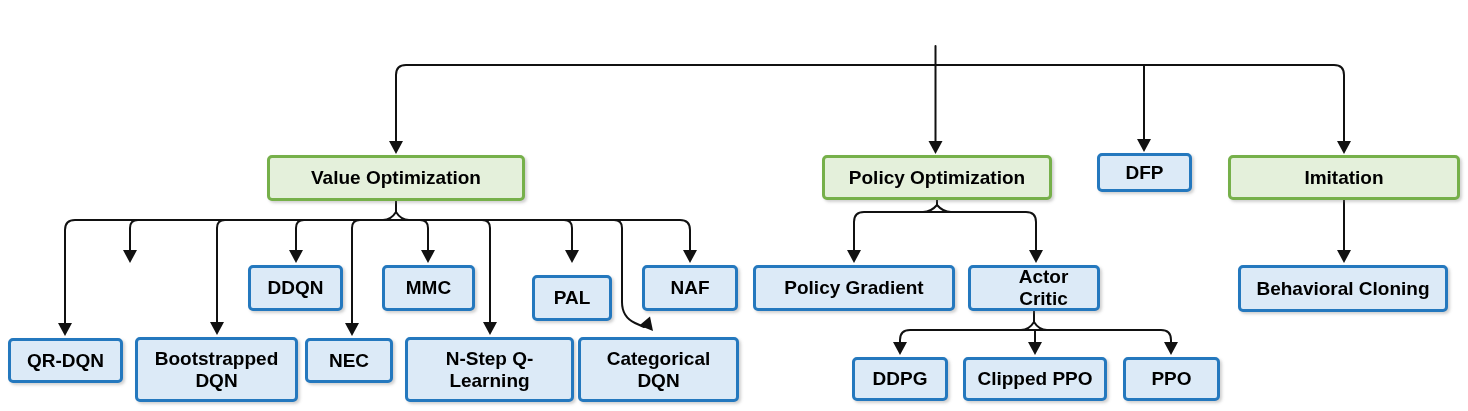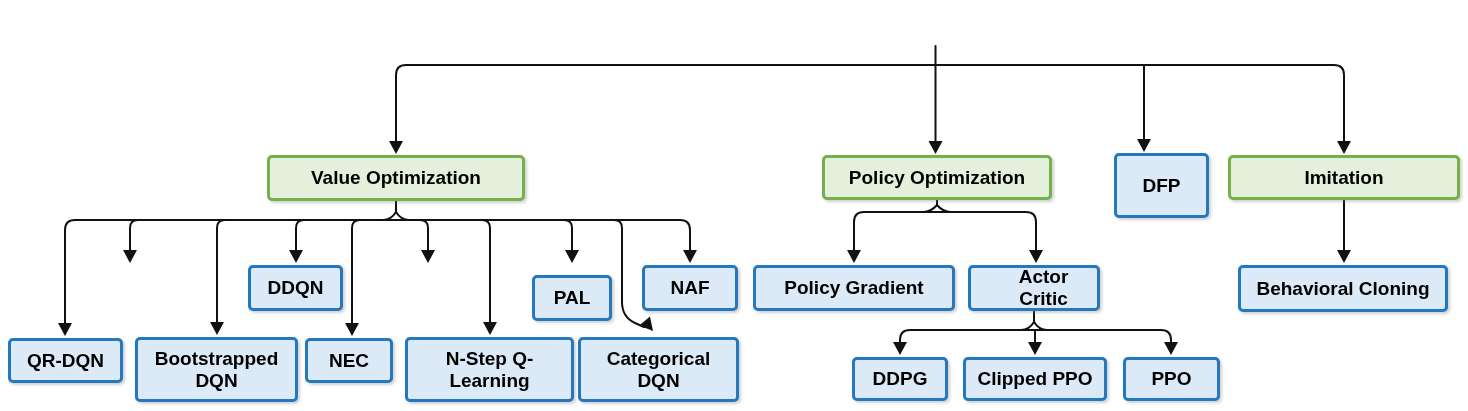--- a/index.html
+++ b/index.html
@@ -90,29 +90,32 @@
     <polygon points="1344,263 1337,250 1351,250"></polygon>
   </svg>
 
 
   <div class="node green" style="left:267px;top:155px;width:258px;height:46px;">
     <span>Value Optimization</span>
   </div>
   <div class="node green" style="left:822px;top:155px;width:230px;height:45px;">
     <span>Policy Optimization</span>
   </div>
-  <div class="node blue" style="left:1097px;top:153px;width:95px;height:65px;margin-left:17px;">
+  <div class="node blue" style="left:1097px;top:153px;width:95px;height:39px;">
     <span>DFP</span>
   </div>
   <div class="node green" style="left:1228px;top:155px;width:232px;height:45px;">
     <span>Imitation</span>
   </div>
 
   <div class="node blue" style="left:248px;top:265px;width:95px;height:46px;text-align:center;">
     <span>DDQN</span>
+  </div>
+  <div class="node blue" style="left:382px;top:265px;width:93px;height:46px;">
+    <span>MMC</span>
   </div>
   <div class="node blue" style="left:532px;top:265px;width:80px;height:46px;margin-top:10px;">
     <span>PAL</span>
   </div>
   <div class="node blue" style="left:642px;top:265px;width:96px;height:46px;">
     <span>NAF</span>
   </div>
 
   <div class="node blue" style="left:8px;top:338px;width:115px;height:45px;">
     <span>QR-DQN</span>

